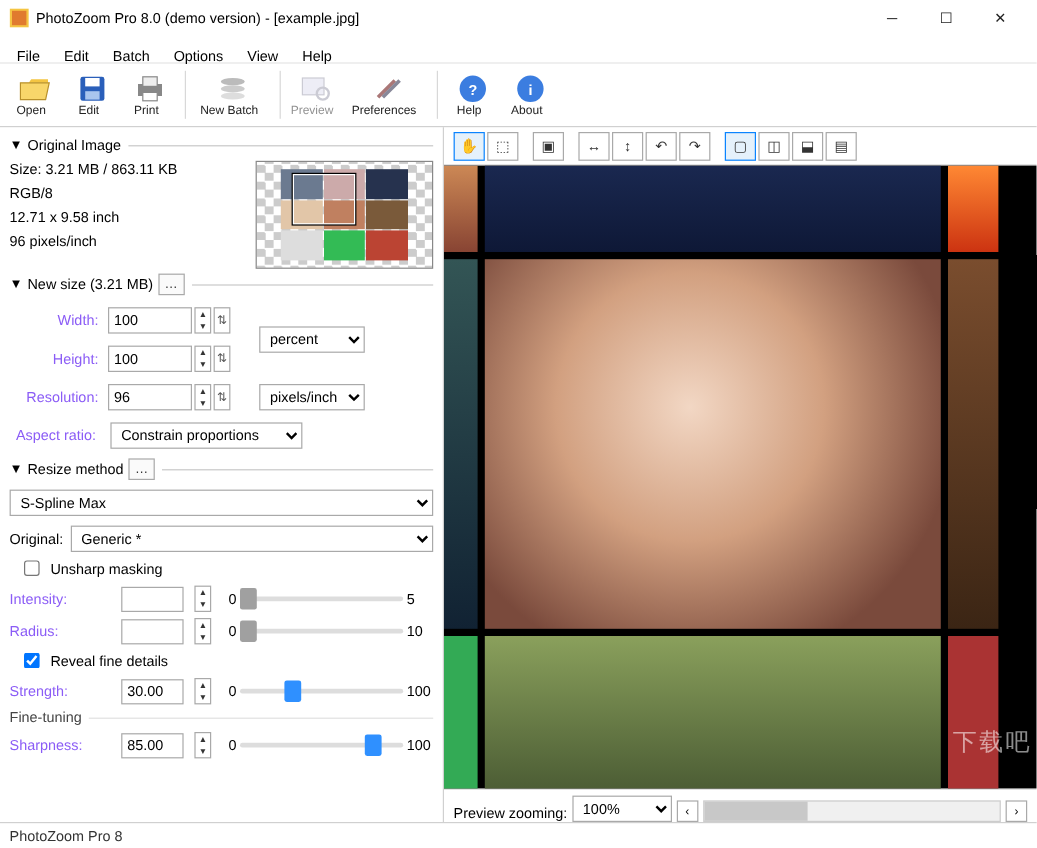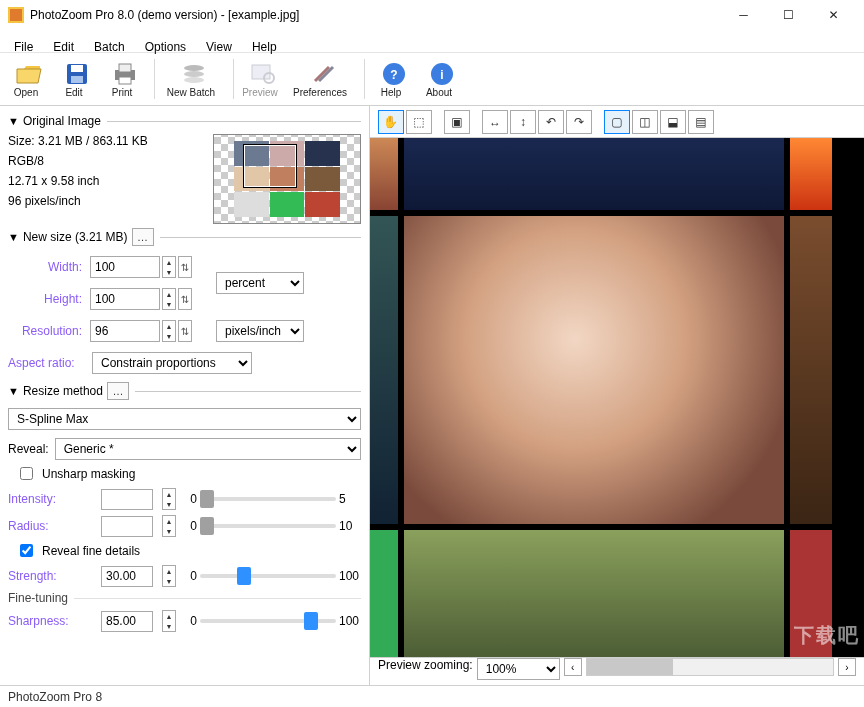--- a/index.html
+++ b/index.html
@@ -52,25 +52,25 @@
   .r-toolbar { height: 32px; display:flex; align-items:center; gap:4px; padding: 2px 8px; border-bottom:1px solid #d0d0d0; }
   .tb2 { width:26px; height:24px; border:1px solid #a9a9a9; background:#fff; display:flex; align-items:center; justify-content:center; font-size:13px; color:#333; }
   .tb2.sel { background:#e5f1fb; border-color:#0a84ff; }
   .tb2group { display:flex; gap:2px; margin-right:8px; }
   .preview { flex:1; position:relative; overflow:hidden; background:#000; }
   .preview .grid { position:absolute; left:0; top:0; width:480px; height:510px; display:grid; grid-template-columns: 28px 380px 42px; grid-template-rows: 72px 308px 130px; gap:6px; }
   .cell { background: linear-gradient(135deg,#3d566e,#1f2d3b); }
   .big { background: radial-gradient(circle at 45% 40%, #f2d7c4 0%, #d2a080 40%, #7a4a3c 80%); }
   .frog { background: linear-gradient(180deg,#8aa05c,#4b5c34); }
   .bone { background: linear-gradient(180deg,#1a2850,#0e1836); }
-  .status2 { height:28px; border-top:1px solid #d0d0d0; display:flex; align-items:flex-start; padding:0 8px; gap:4px; }
+  .status2 { height:28px; border-top:1px solid #d0d0d0; display:flex; align-items:flex-end; padding:0 8px; gap:4px; }
   .scroll-left, .scroll-right { width:18px; height:18px; border:1px solid #a9a9a9; display:flex; align-items:center; justify-content:center; font-size:10px; }
   .hscroll { flex:1; height:18px; border:1px solid #ccc; background:#f0f0f0; position:relative; }
   .hscroll::after { content:""; position:absolute; left:0; top:0; width:35%; height:100%; background:#c8c8c8; }
-  .watermark { position:absolute; right:4px; bottom:8px; color:rgba(255,255,255,0.55); font-size:20px; font-weight:bold; letter-spacing:2px; }
+  .watermark { position:absolute; right:4px; bottom:25px; color:rgba(255,255,255,0.55); font-size:20px; font-weight:normal; letter-spacing:2px; }
   svg { display:block; }
 </style>
 </head>
 <body>
 
 <div class="titlebar">
   <svg class="app-icon" viewBox="0 0 16 16">
       <rect width="16" height="16" fill="#f5c542"></rect>
       <rect x="2" y="2" width="12" height="12" fill="#e07b2e"></rect>
     </svg>
@@ -232,34 +232,34 @@
       <div class="spin">
           <div>▲</div>
           <div>▼</div>
         </div>
       <div class="lock">⇅</div>
       <div></div>
       <select><option>pixels/inch</option></select>
     </div>
 
     <div class="row" style="margin-top:10px">
-      <div class="lbl" style="width:78px;text-align:left">Aspect ratio:</div>
+      <div class="lbl" style="width:78px;text-align:right">Aspect ratio:</div>
       <select style="width:160px"><option>Constrain proportions</option></select>
     </div>
 
     <div class="section-head" style="margin-top:8px">
       <span class="arrow">▼</span>
       <span>Resize method</span>
       <div class="dotsbtn">…</div>
     </div>
 
     <select style="width:100%; margin-top:8px"><option>S-Spline Max</option></select>
 
     <div class="row" style="margin-top:8px">
-      <div>Reveal:</div>
+      <div>Original:</div>
       <select style="flex:1"><option>Generic *</option></select>
     </div>
 
     <div class="check" style="margin-left:8px">
       <input type="checkbox" style="">
       <span>Unsharp masking</span>
     </div>
     <div class="slider-row">
       <div class="lbl">Intensity:</div>
       <div class="sval"></div>

